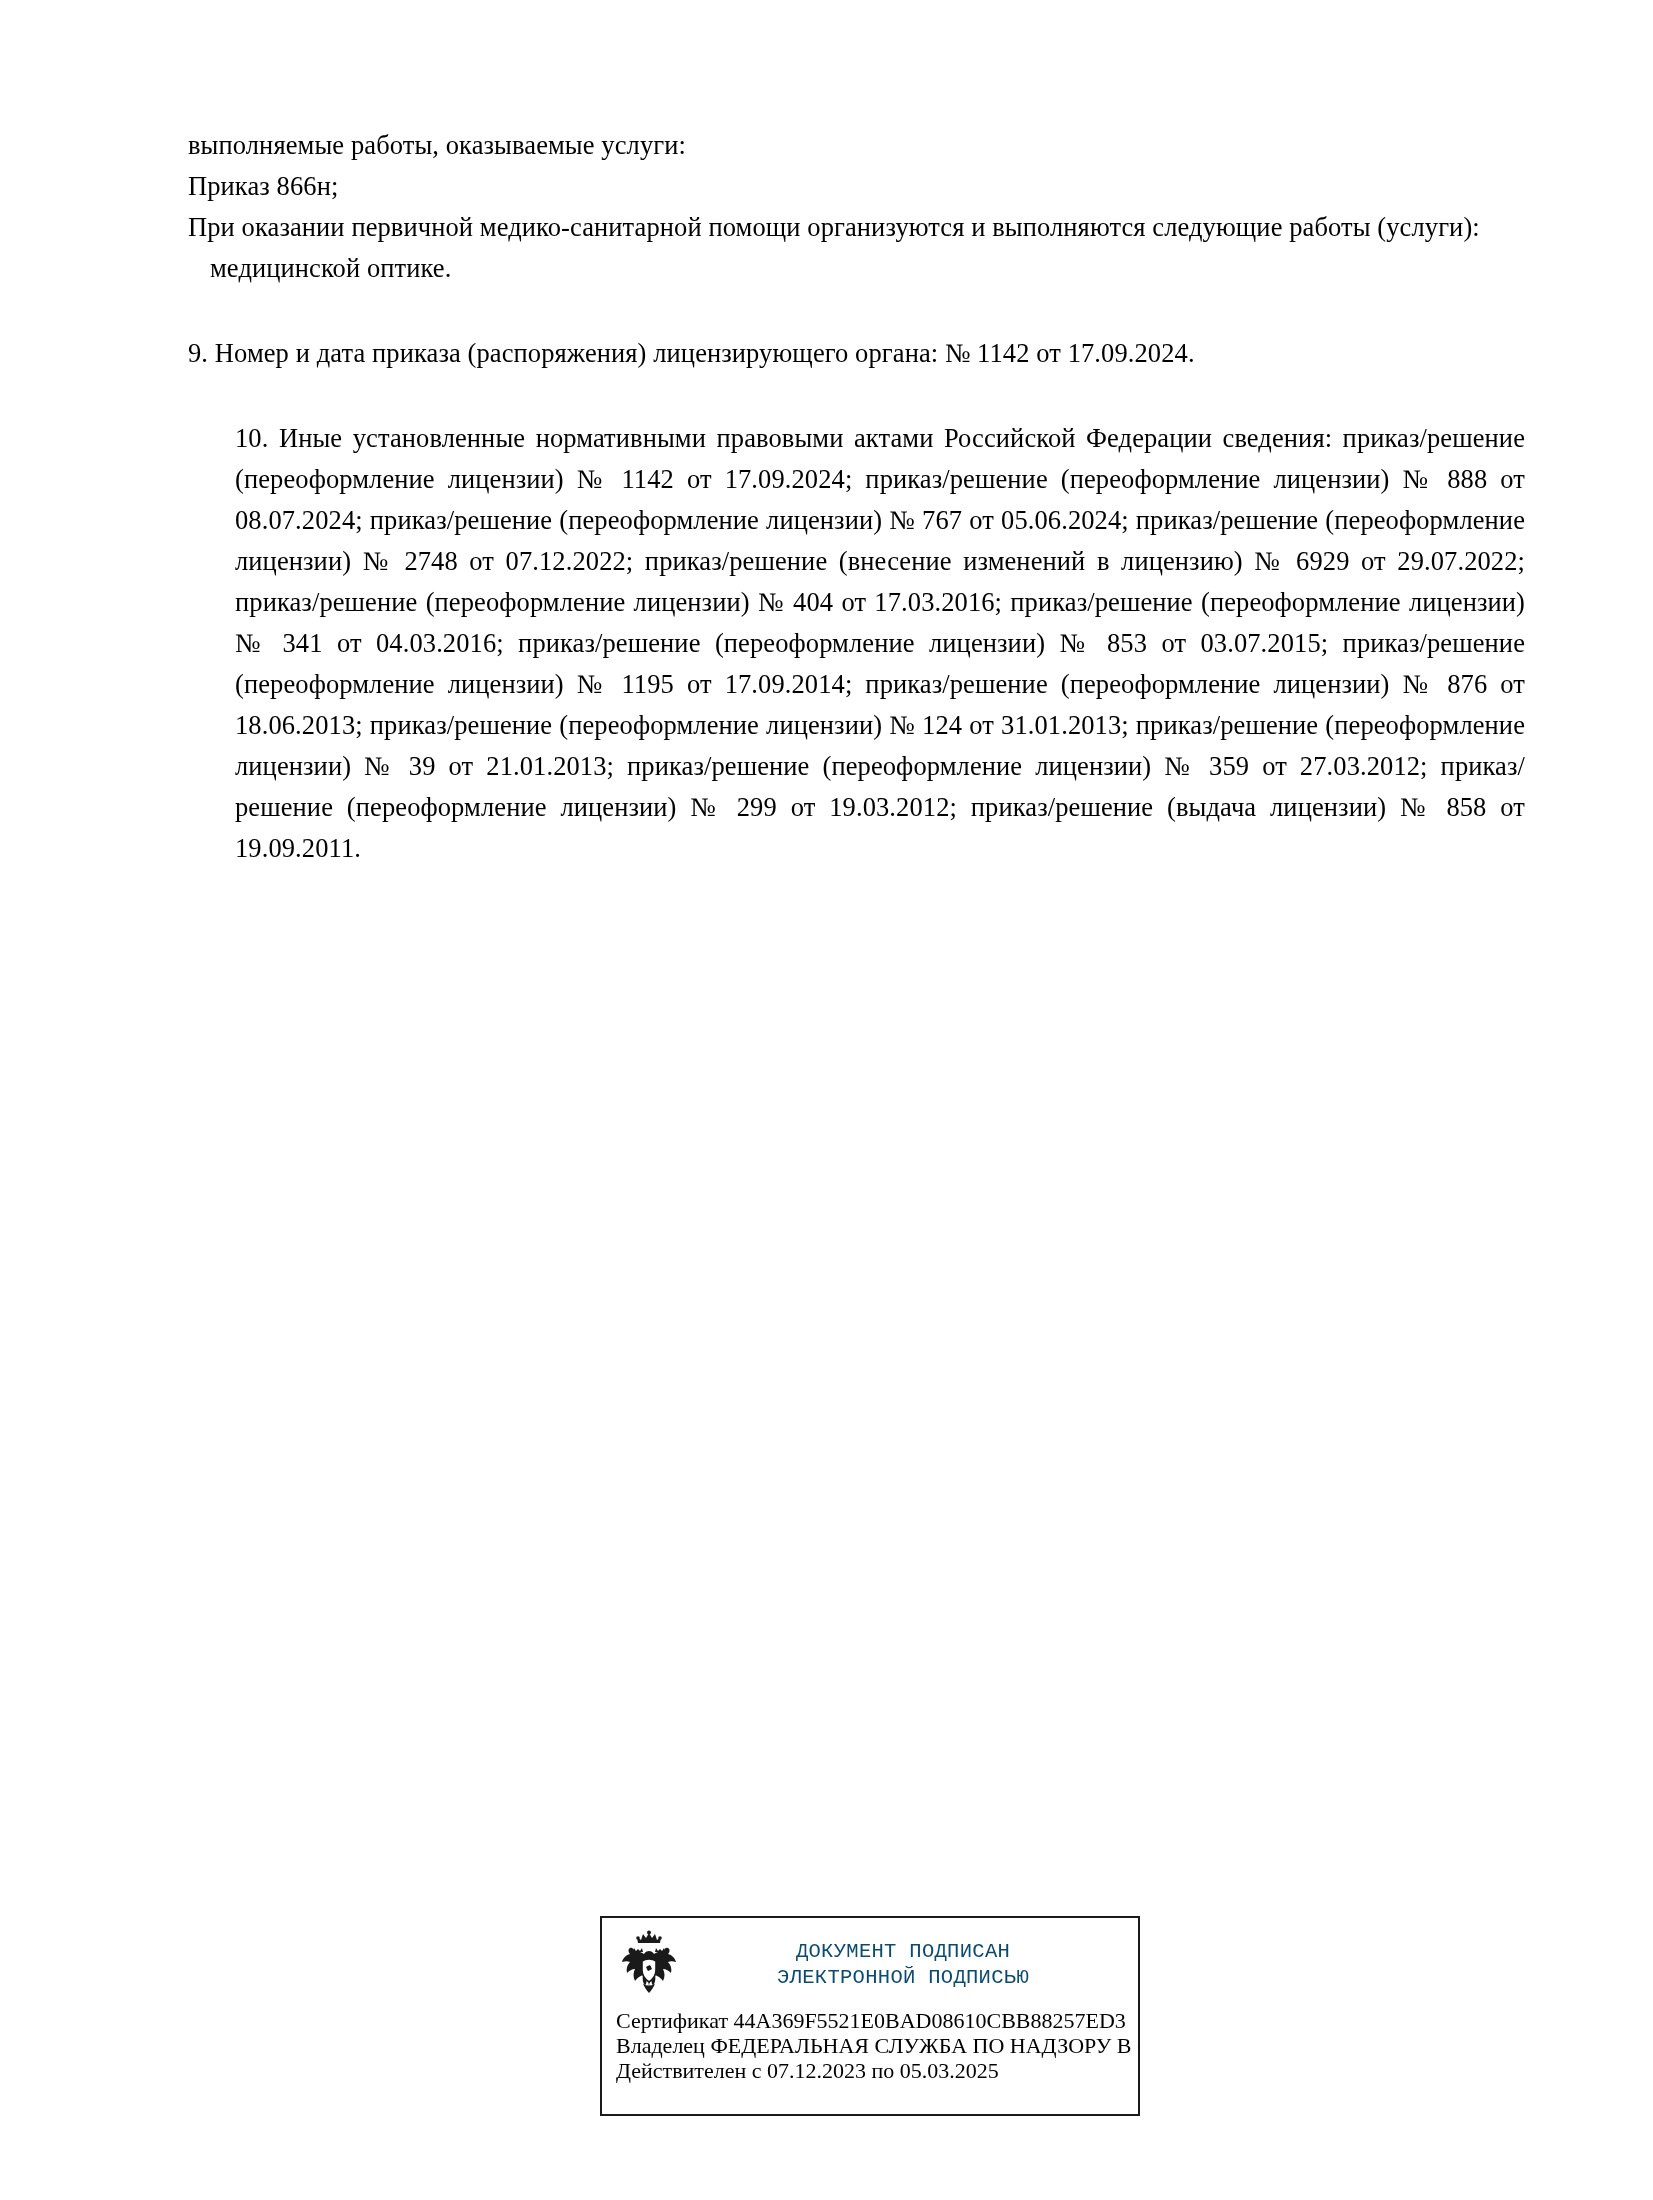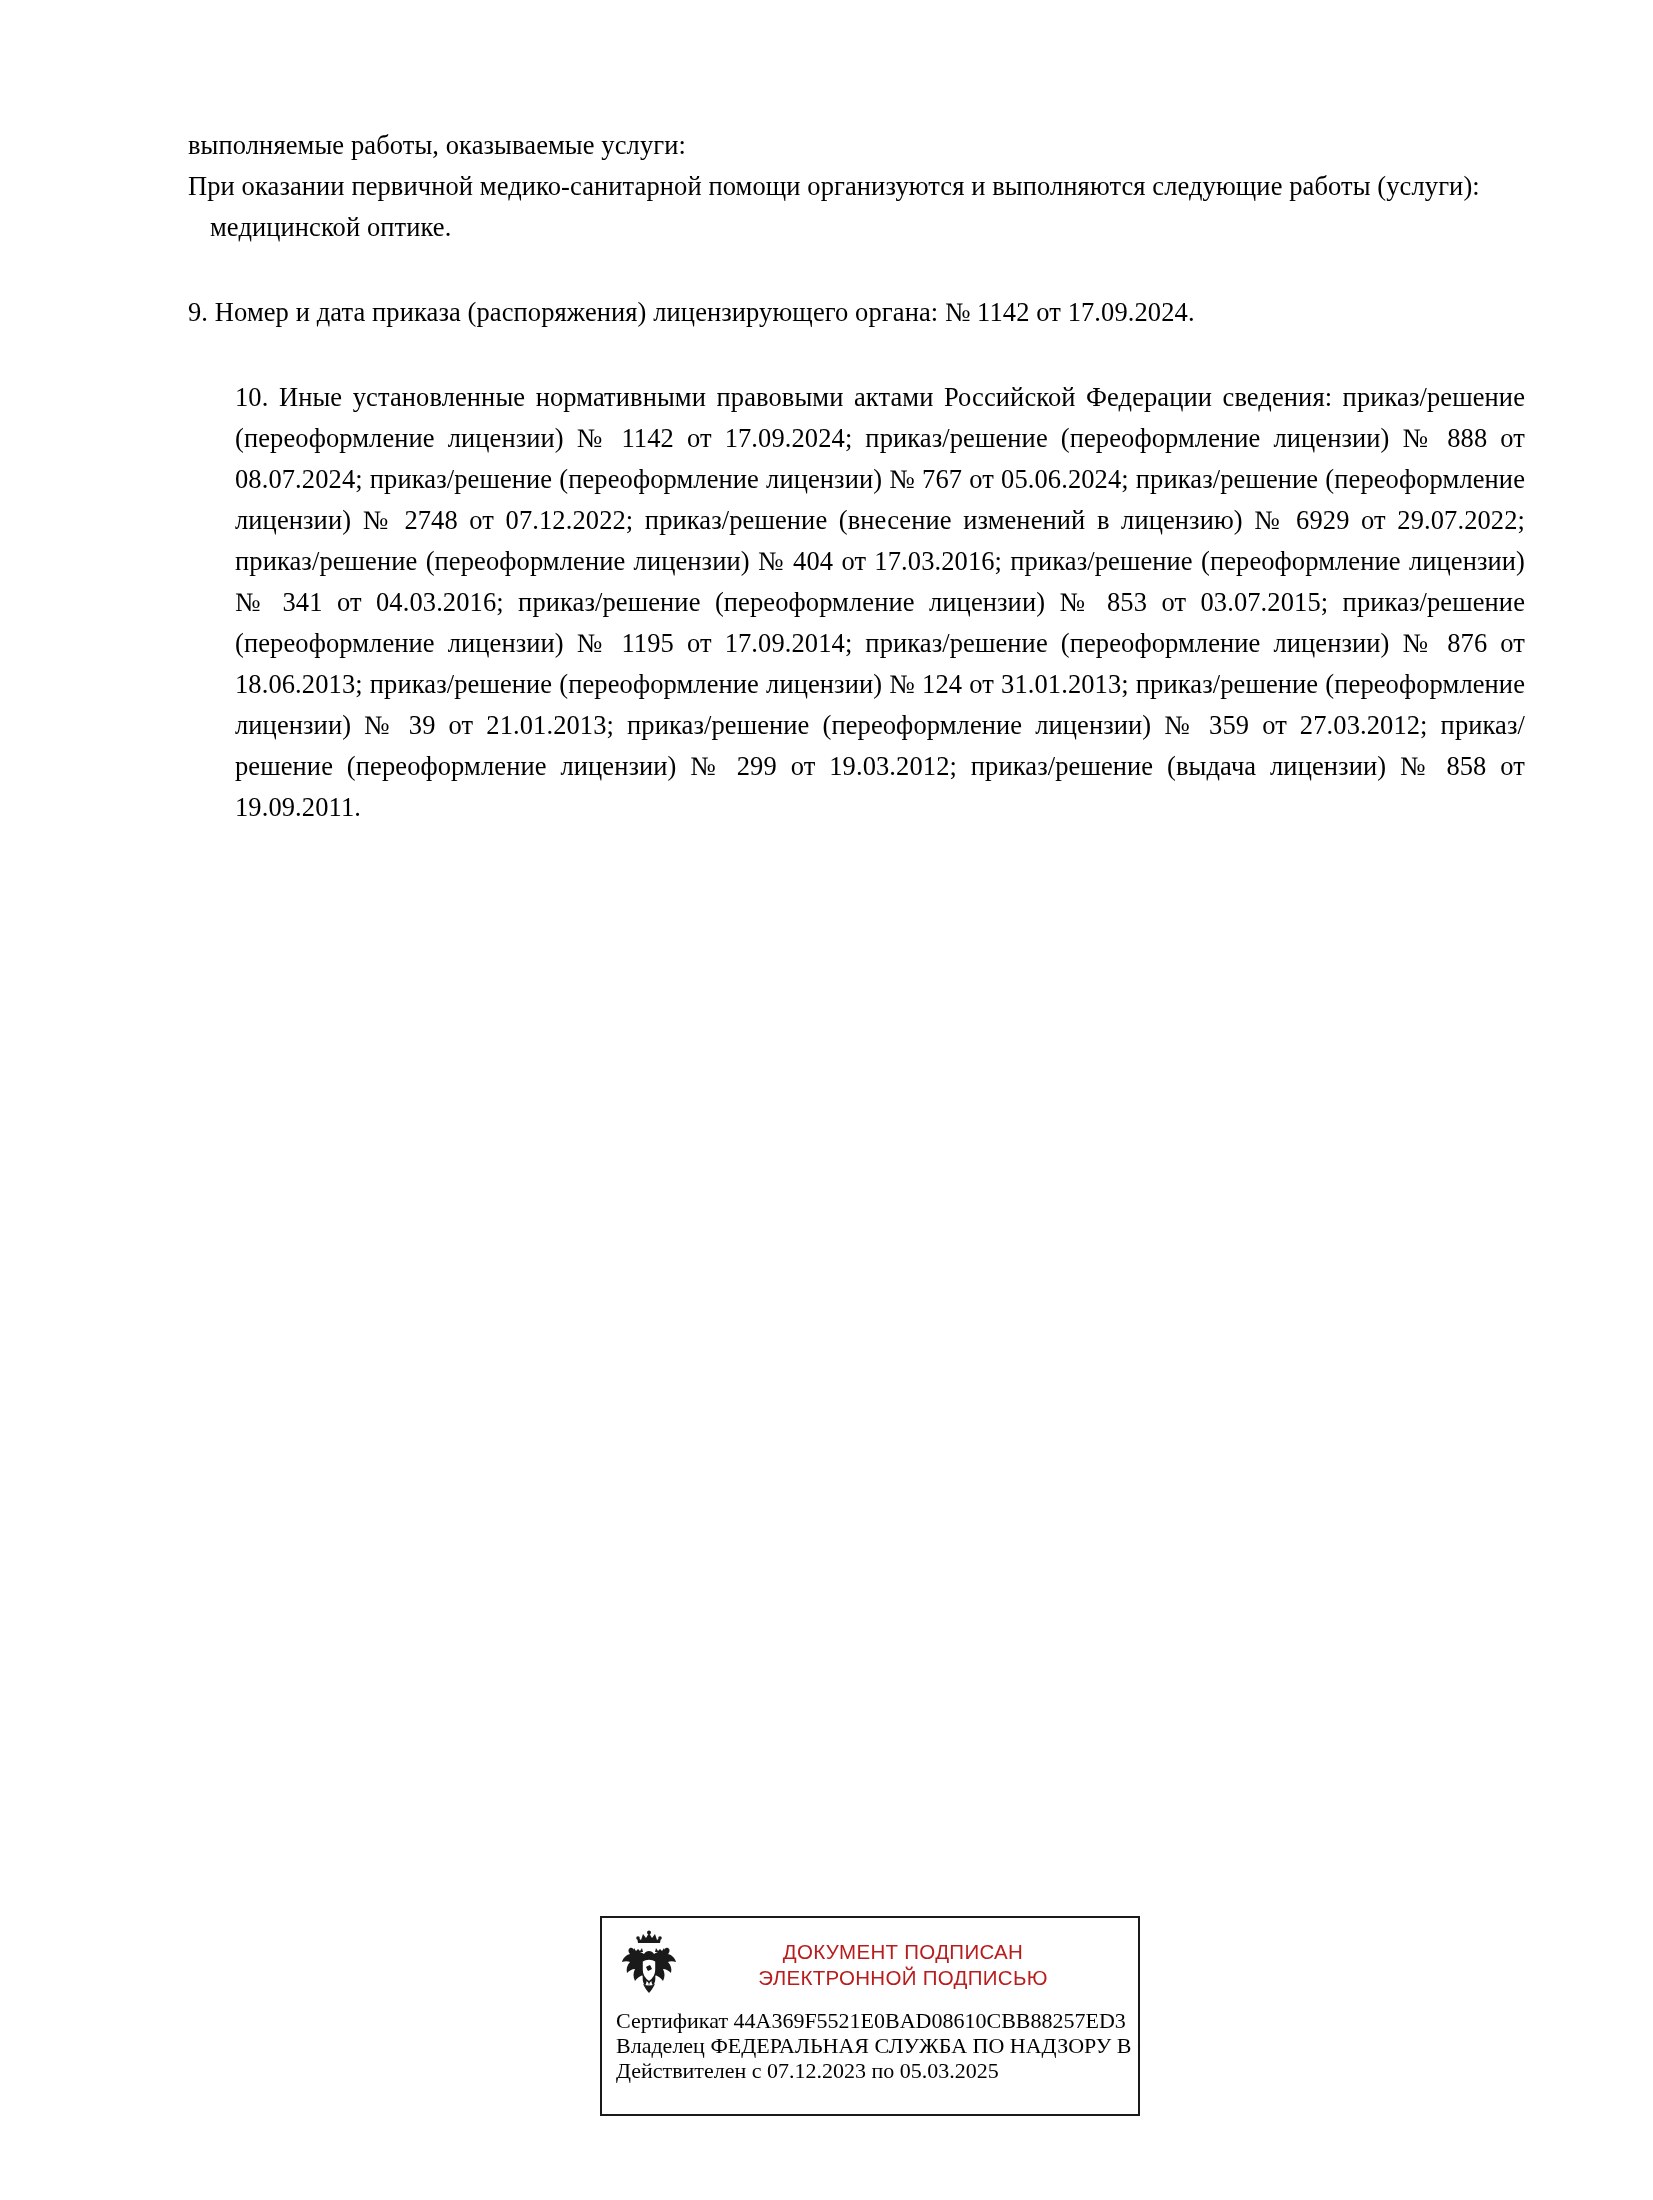--- a/index.html
+++ b/index.html
@@ -91,25 +91,25 @@
     flex: 0 0 74px;
     margin-right: 6px;
     display: flex;
     align-items: center;
     justify-content: center;
   }
 
   .stamp-title {
     flex: 1;
     text-align: center;
-    font-family: Liberation Sans, sans-serif;
+    font-family: Liberation Mono, monospace;
     font-size: 20.5px;
     line-height: 26px;
     letter-spacing: 0.3px;
-    color: #b91c1c;
+    color: #0c4a6e;
     padding-right: 18px;
   }
 
   .stamp-lines {
     padding: 4px 0 0 14px;
   }
 
   .stamp-line {
     font-family: "Liberation Serif", serif;
     font-size: 22px;
@@ -127,20 +127,21 @@
   }
 </style>
 </head>
 <body>
 
 <div class="page">
 
   <div class="content">
 
     <p class="para">выполняемые работы, оказываемые услуги:</p>
+    <p class="para">Приказ 866н;</p>
     <p class="para">При оказании первичной медико-санитарной помощи организуются и выполняются следующие работы (услуги):</p>
     <p class="para indent-sm">медицинской оптике.</p>
 
     <div class="gap-lg"></div>
 
     <p class="para">9. Номер и дата приказа (распоряжения) лицензирующего органа: № 1142 от 17.09.2024.</p>
 
     <div class="gap-lg"></div>
 
     <p class="para justify block-10">10. Иные установленные нормативными правовыми актами Российской Федерации сведения: приказ/решение (переоформление лицензии) № 1142 от 17.09.2024; приказ/решение (переоформление лицензии) № 888 от 08.07.2024; приказ/решение (переоформление лицензии) № 767 от 05.06.2024; приказ/решение (переоформление лицензии) № 2748 от 07.12.2022; приказ/решение (внесение изменений в лицензию) № 6929 от 29.07.2022; приказ/решение (переоформление лицензии) № 404 от 17.03.2016; приказ/решение (переоформление лицензии) № 341 от 04.03.2016; приказ/решение (переоформление лицензии) № 853 от 03.07.2015; приказ/решение (переоформление лицензии) № 1195 от 17.09.2014; приказ/решение (переоформление лицензии) № 876 от 18.06.2013; приказ/решение (переоформление лицензии) № 124 от 31.01.2013; приказ/решение (переоформление лицензии) № 39 от 21.01.2013; приказ/решение (переоформление лицензии) № 359 от 27.03.2012; приказ/решение (переоформление лицензии) № 299 от 19.03.2012; приказ/решение (выдача лицензии) № 858 от 19.09.2011.</p>

